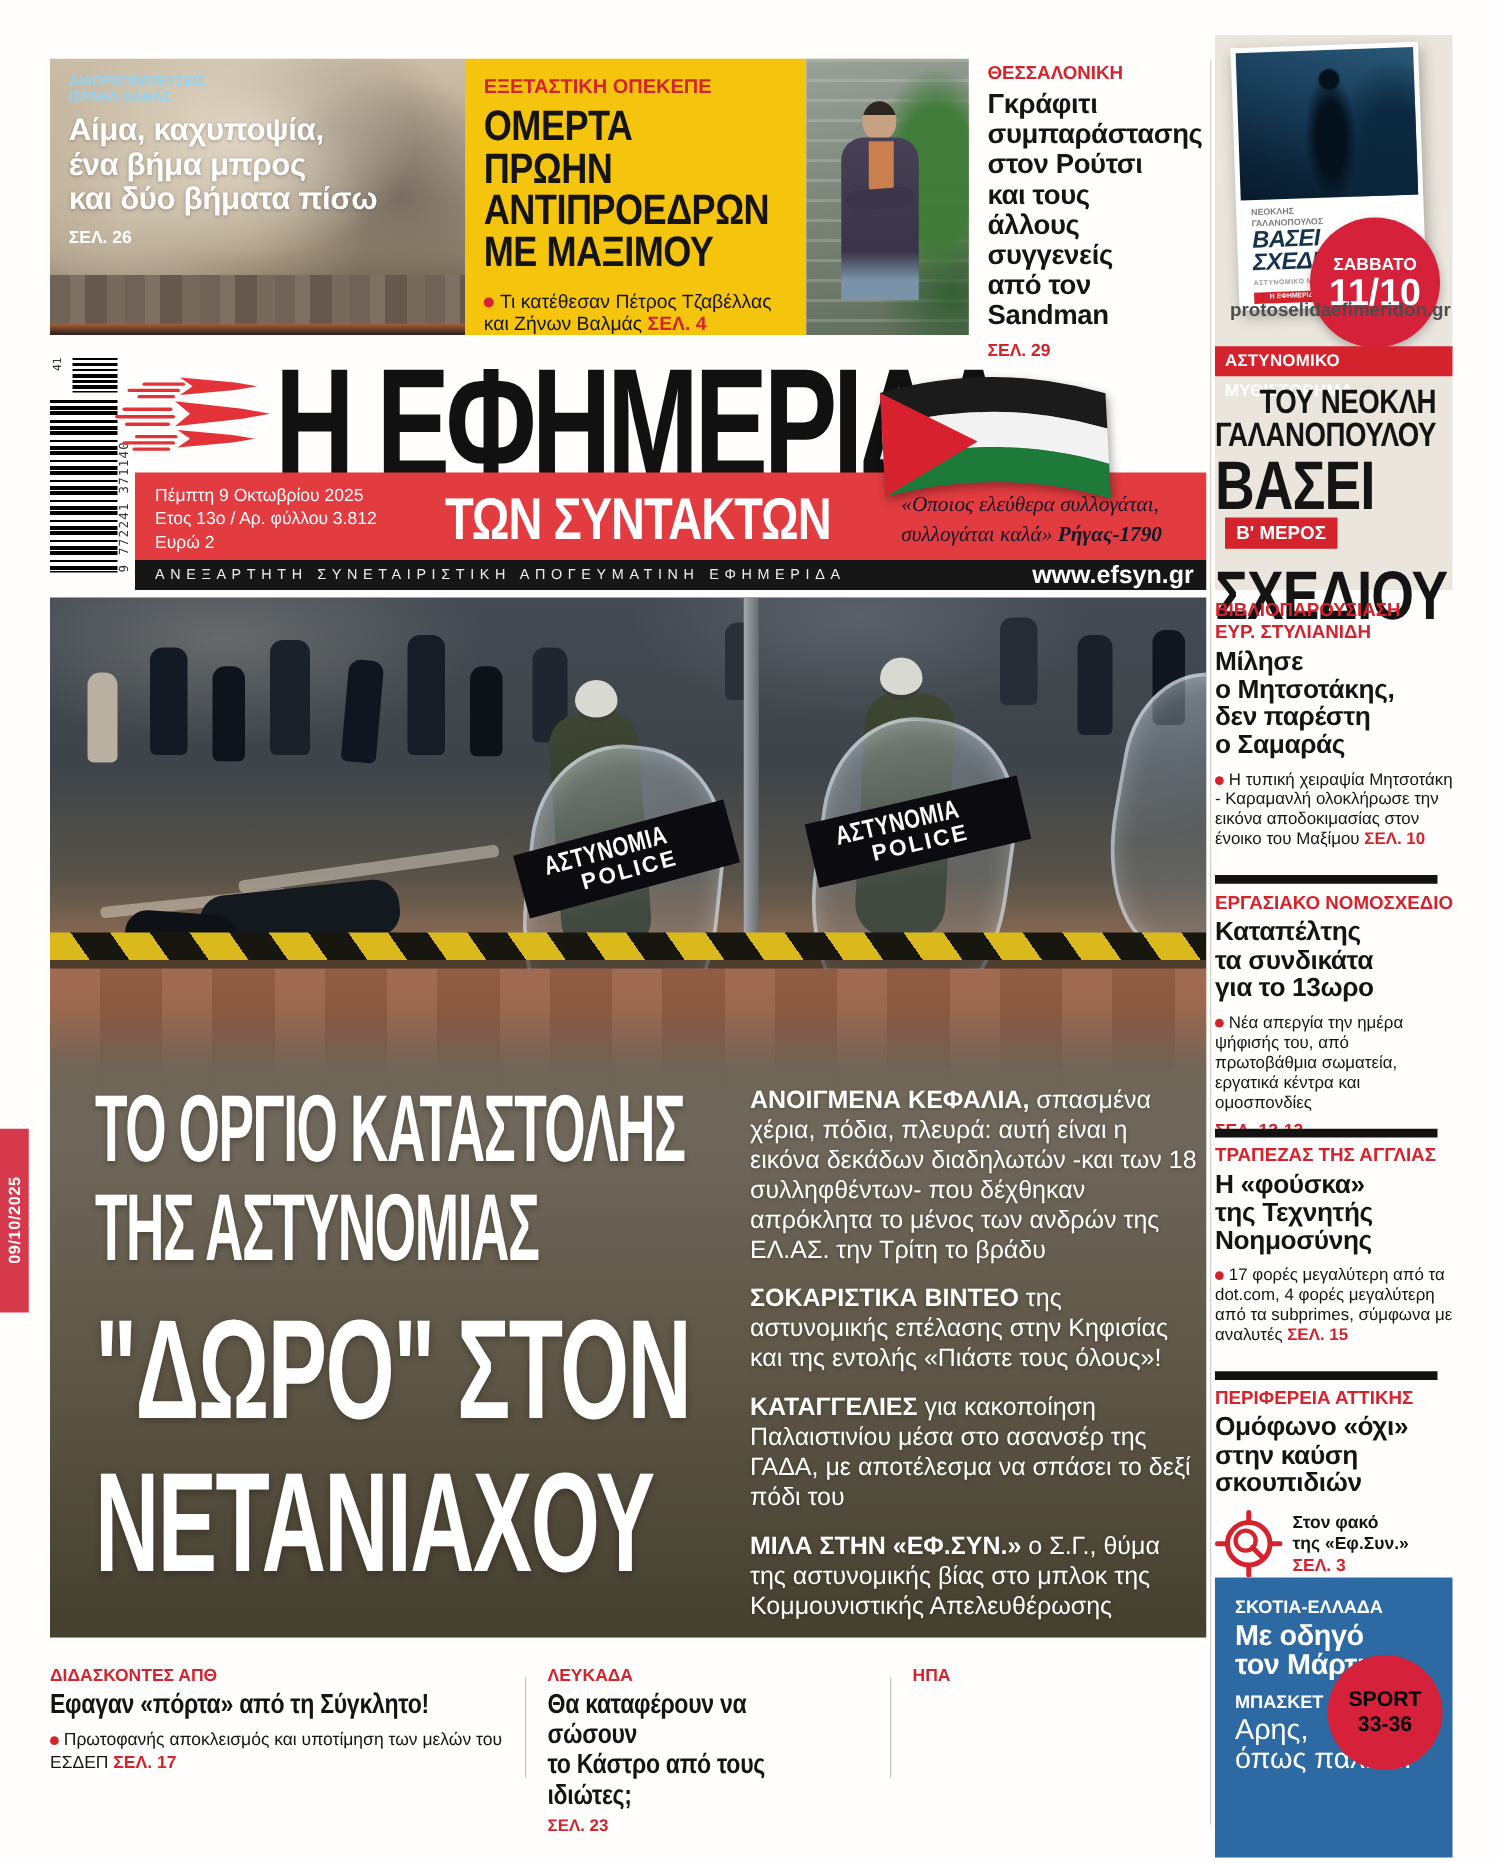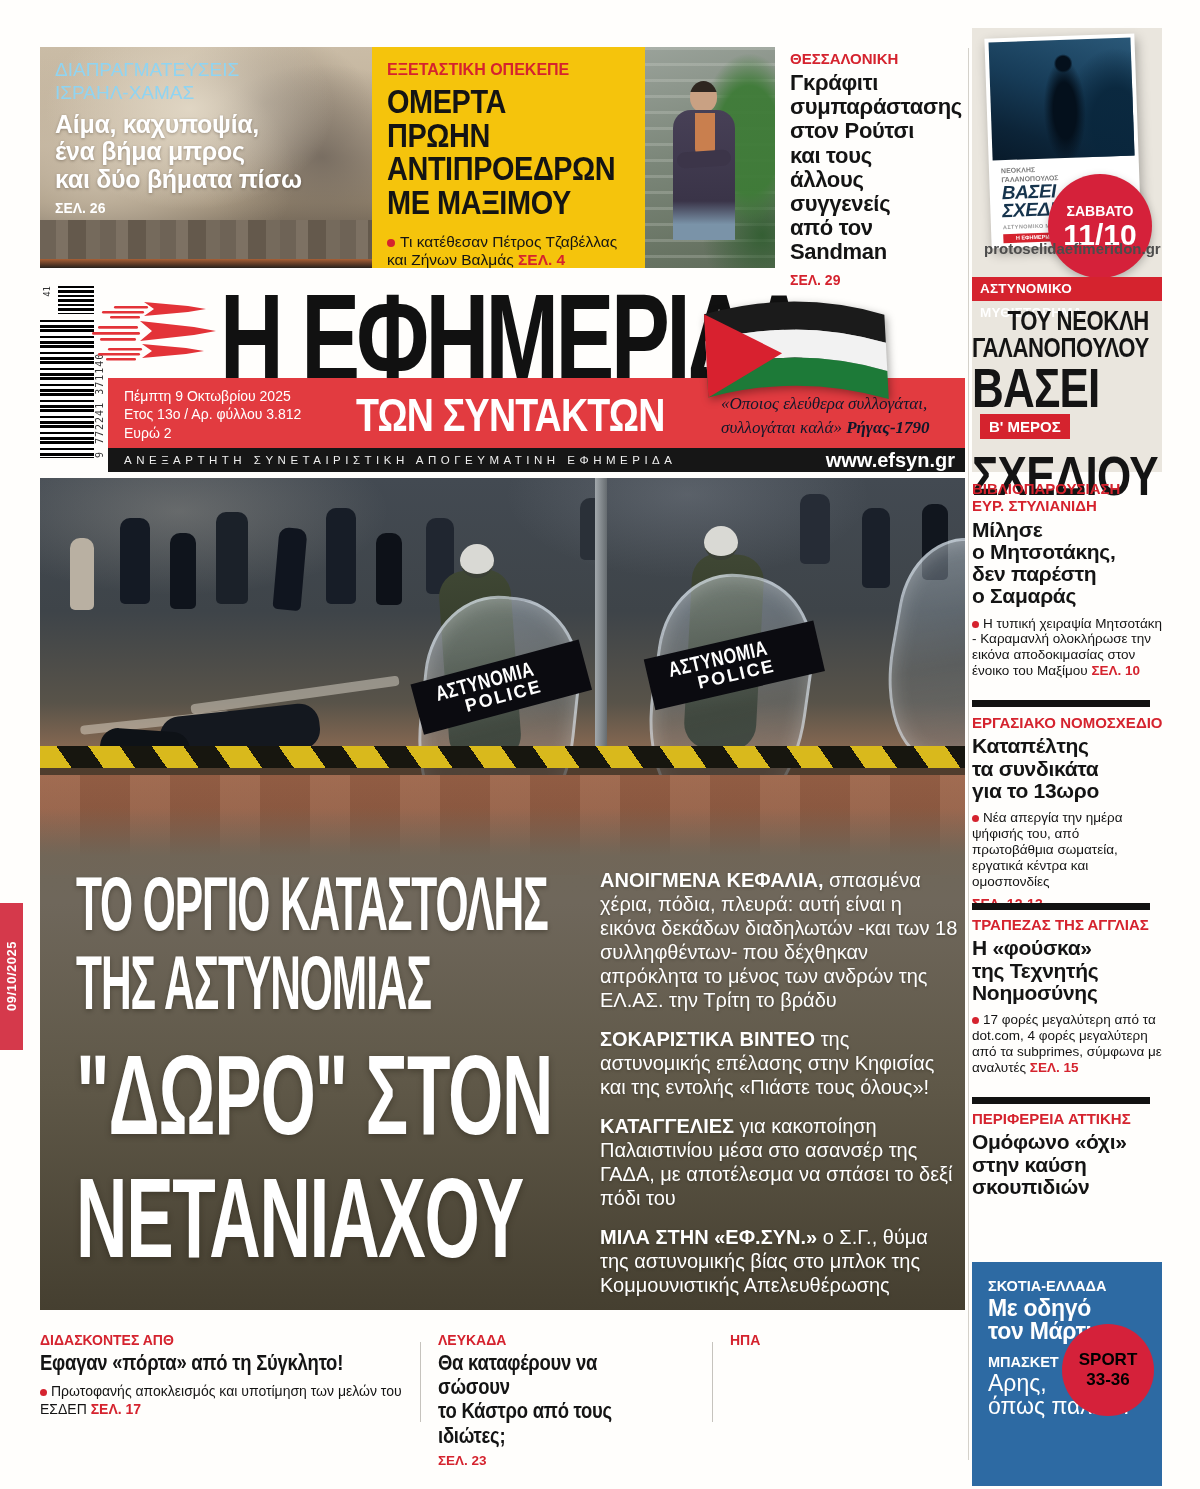--- a/index.html
+++ b/index.html
@@ -17,21 +17,21 @@
     background:
       radial-gradient(200px 140px at 45% 28%, rgba(226,216,198,.95), rgba(226,216,198,0) 72%),
       radial-gradient(260px 170px at 18% 58%, rgba(203,190,170,.9), rgba(203,190,170,0) 75%),
       radial-gradient(180px 130px at 85% 50%, rgba(110,100,90,.85), rgba(110,100,90,0) 72%),
       radial-gradient(150px 100px at 68% 25%, rgba(140,128,114,.8), rgba(140,128,114,0) 70%),
       linear-gradient(180deg,#cabca6 0%,#beae97 45%,#97876f 70%,#6e6254 84%,#584e40 100%);}
   .gaza-city{position:absolute;left:0;bottom:8px;width:100%;height:40px;
       background:repeating-linear-gradient(90deg,#6e6356 0 16px,#7d7163 16px 28px,#64594c 28px 46px,#756a5c 46px 60px);}
   .gaza-glow{position:absolute;left:0;bottom:0;width:100%;height:9px;background:linear-gradient(180deg,#a85f35,#27211c);}
   .gaza-text{position:absolute;left:15px;top:12px;}
-  .gaza-kicker{color:#8fd4f2;font-weight:400;font-size:19px;line-height:1.2;}
+  .gaza-kicker{color:#8fd4f2;font-weight:700;font-size:11px;line-height:1.2;}
   .gaza-head{color:#fff;font-weight:700;font-size:25px;line-height:1.1;margin-top:6px;letter-spacing:-.3px;
       text-shadow:0 1px 3px rgba(40,30,20,.35);}
   .gaza-page{color:#fff;font-weight:700;font-size:14px;margin-top:7px;}
 
   .card-yellow{left:372px;top:47px;width:273px;height:221px;background:#f5c40c;padding:0;}
   .yellow-in{position:absolute;left:15px;top:14px;right:10px;}
   .yellow-kicker{font-size:16px;}
   .yellow-head{font-size:34px;font-weight:800;line-height:.99;color:#141414;margin-top:6px;letter-spacing:-.5px;}
   .yellow-bullet{font-size:15.5px;line-height:1.2;margin-top:13px;color:#141414;}
 
@@ -284,20 +284,38 @@
 Νοημοσύνης</div>
     <div class="sb-bullet"><span class="dot"></span><span>17 φορές μεγαλύτερη από τα dot.com, 4 φορές μεγαλύτερη από τα subprimes, σύμφωνα με αναλυτές</span> <b class="pg">ΣΕΛ. 15</b></div>
   </div>
   <div class="abs hrule" style="top:1097px;"></div>
 
   <div class="abs sb" style="top:1110px;">
     <div class="sb-kicker k">ΠΕΡΙΦΕΡΕΙΑ ΑΤΤΙΚΗΣ</div>
     <div class="sb-head pre">Ομόφωνο «όχι»
 στην καύση
 σκουπιδιών</div>
+    <div class="scope-row">
+      <svg width="54" height="54" viewBox="0 0 54 54">
+        <g stroke="#d5232e" stroke-width="4" fill="none" stroke-linecap="round">
+          <circle cx="27" cy="27" r="17"></circle>
+          <line x1="27" y1="2" x2="27" y2="9"></line>
+            <line x1="27" y1="45" x2="27" y2="52"></line>
+          <line x1="2" y1="27" x2="9" y2="27"></line>
+            <line x1="45" y1="27" x2="52" y2="27"></line>
+          <circle cx="24.5" cy="24.5" r="8" stroke-width="3.5"></circle>
+          <line x1="30" y1="30" x2="38" y2="38"></line>
+        </g>
+      </svg>
+      <div class="scope-txt">
+        <span class="pre">Στον φακό
+της «Εφ.Συν.»</span>
+        <div class="pg">ΣΕΛ. 3</div>
+      </div>
+    </div>
   </div>
 
   <div class="abs sport">
     <div class="sport-k">ΣΚΟΤΙΑ-ΕΛΛΑΔΑ</div>
     <div class="sport-h pre">Με οδηγό
 τον Μάρτιο</div>
     <div class="sport-k2">ΜΠΑΣΚΕΤ</div>
     <div class="sport-h2 pre">Αρης,
 όπως παλιά...</div>
     <div class="sport-badge">

